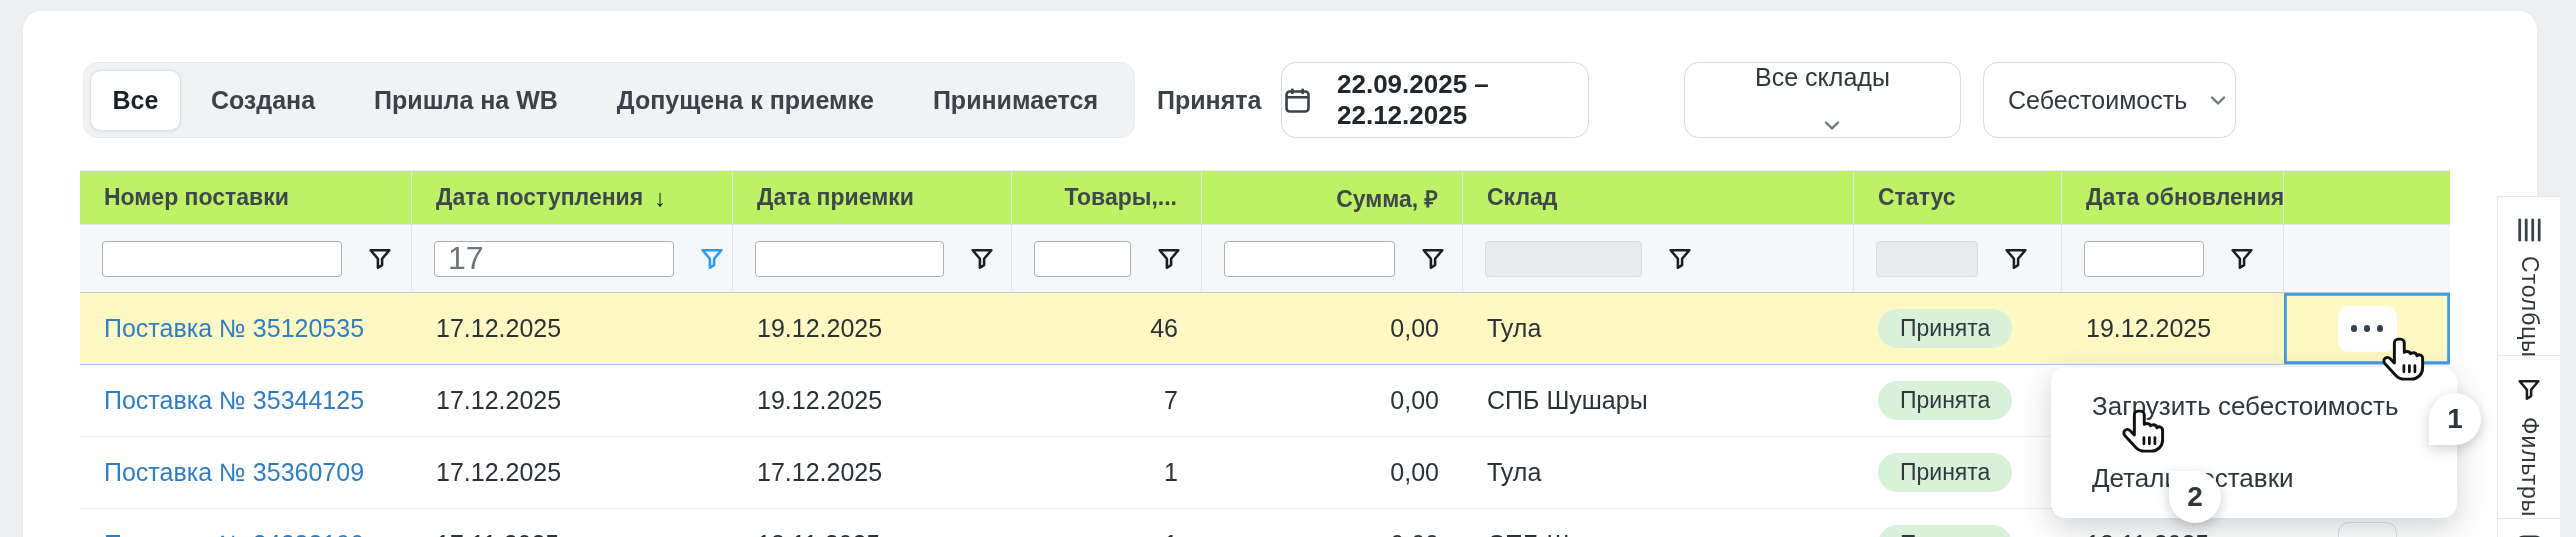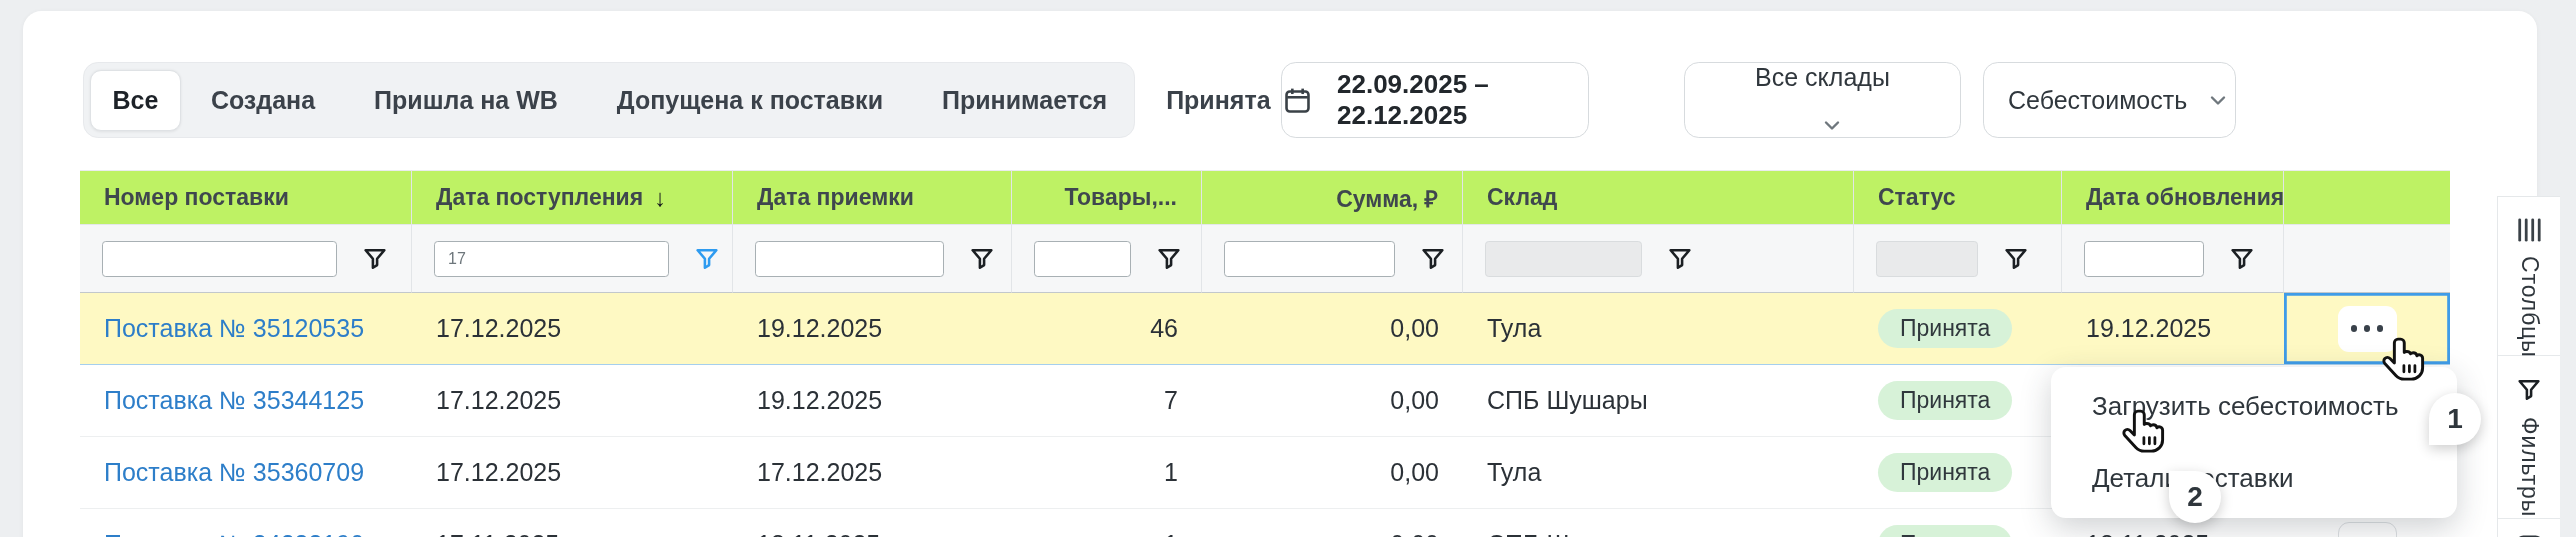--- a/index.html
+++ b/index.html
@@ -57,21 +57,21 @@
   .hc.last { border-right:none; }
   .sort-arrow { margin-left:11px; font-size:24px; font-weight:600; color:#16191c; }
   .fc {
     height:68px; background:#f6f7f8; display:flex; align-items:center;
     padding:0 22px; gap:24px; border-bottom:1.8px solid #c2c8cc;
     border-right:1.8px solid #e2e5e8;
   }
   .fc.last { border-right:none; }
   .flt-input {
     height:36px; border:1.8px solid #a8b0b4; border-radius:3.7px; background:#fff;
-    font-family:"Liberation Sans",sans-serif; font-size:16px; color:#6e777c; padding:0 13px; outline:none;
+    font-family:"Liberation Sans",sans-serif; font-size:32px; color:#6e777c; padding:0 13px; outline:none;
   }
   .flt-input.gray { background:#e9eaeb; border-color:#d9dcde; }
   .w260{width:240px;} .w205{width:189px;} .w105{width:97px;} .w185{width:171px;}
   .w170{width:157px;} .w110{width:102px;} .w130{width:120px;}
   .funnel { flex:0 0 auto; color:#1b1f23; }
   .funnel.active { color:#2e9bf0; }
   .trow { display:contents; }
   .dc {
     height:72px; display:flex; align-items:center; padding:0 24px;
     font-size:25px; color:#2b3137; border-bottom:1.8px solid #edeff0;
@@ -134,21 +134,21 @@
 </style>
 </head>
 <body>
 
 <div class="card">
 
   <div class="segmented">
     <div class="seg-tab selected">Все</div>
     <div class="seg-tab">Создана</div>
     <div class="seg-tab">Пришла на WB</div>
-    <div class="seg-tab">Допущена к поставки</div>
+    <div class="seg-tab">Допущена к приемке</div>
     <div class="seg-tab">Принимается</div>
     <div class="seg-tab">Принята</div>
   </div>
 
   <div class="ctl-btn date-btn">
     <span>
       <svg width="31" height="31" viewBox="0 0 24 24" fill="none" stroke="#3a4147" stroke-width="2">
         <rect x="3.5" y="5" width="17" height="15.5" rx="2.5"></rect>
         <line x1="8" y1="2.8" x2="8" y2="7"></line>
           <line x1="16" y1="2.8" x2="16" y2="7"></line>

